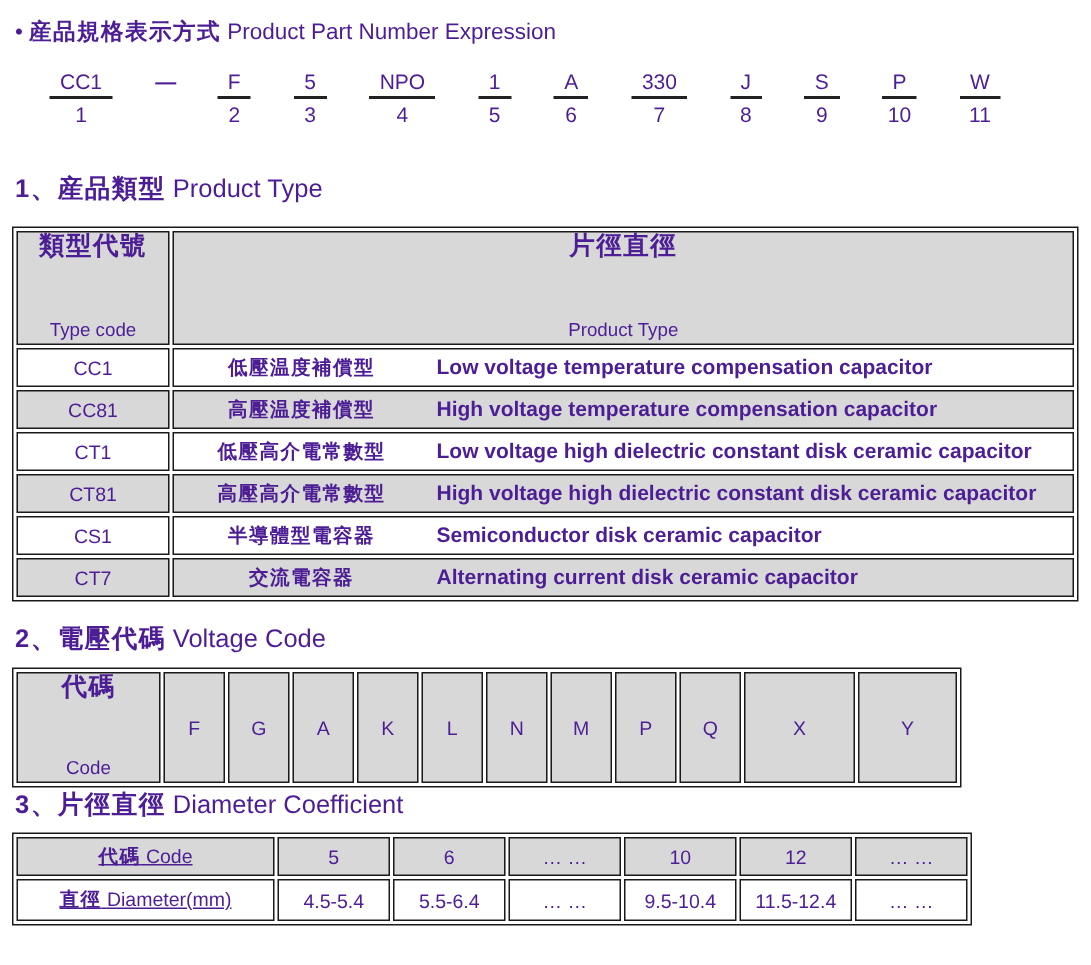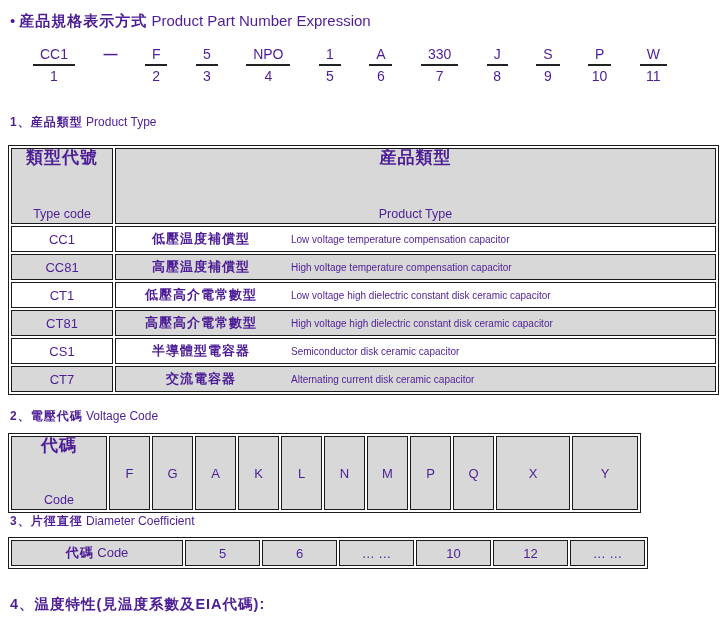--- a/index.html
+++ b/index.html
@@ -16,58 +16,58 @@
   .doc-title .en { font-weight:normal; }
 
   
   .pn-row { margin:15px 0 0 33px; width:634px; display:flex; justify-content:space-between; align-items:flex-start; }
   .pn-seg { text-align:center; }
   .pn-code { display:block; font-size:14px; line-height:17px; padding:0 7px 1px 7px; border-bottom:2px solid #222; }
   .pn-num { display:block; font-size:14px; line-height:15px; padding-top:3px; }
   .pn-dash { font-size:14px; line-height:17px; font-weight:bold; letter-spacing:-1px; }
 
   
-  .sec-heading { margin-left:10px; font-size:12px; white-space:nowrap; }
+  .sec-heading { margin-left:10px; font-size:17px; white-space:nowrap; }
   .sec-heading .zh { font-weight:bold; letter-spacing:1px; }
   .sec-heading .en { font-weight:normal; letter-spacing:0; }
   .h1 { margin-top:30px; }
   .h2 { margin-top:13px; }
   .h3 { }
   .h4 { margin-top:26px; }
 
   
   table { border-collapse:separate; border-spacing:2px; border:1px solid var(--bd); background:#fff; }
   th, td { border:1px solid var(--bd); font-weight:normal; font-size:13px; }
 
   
   .t1 { margin:14px 0 0 8px; width:711px; }
   .t1 th { background:var(--hdr-bg); height:36px; line-height:16px; }
   .t1 .c-code { width:98px; }
   .t1 td { height:22px; text-align:center; }
   .t1 tr.alt td { background:var(--alt-bg); }
   .t1 td.desc { text-align:left; }
   .t1 td.desc .zh { display:inline-block; width:168px; text-align:center; font-weight:bold; letter-spacing:1px; }
-  .t1 td.desc .en { margin-left:6px; font-size:10px; }
+  .t1 td.desc .en { margin-left:6px; font-size:14px;font-weight:bold; }
 
   
   .t2 { margin:8px 0 0 8px; }
   .t2 tr:first-child th { background:var(--hdr-bg); height:34px; }
   .t2 tr:last-child td { height:30px; background:#fff; }
   .t2 th, .t2 td { text-align:center; }
   .t2 .lblcell { width:92px; line-height:15px; }
   .t2 .sm { width:37px; }
   .t2 .cx { width:70px; }
   .t2 .cy { width:62px; }
 
   
   .t3 { margin:7px 0 0 8px; }
   .t3 tr:first-child th { background:var(--hdr-bg); height:22px; }
   .t3 tr:last-child td { height:24px; background:#fff; }
   .t3 th, .t3 td { text-align:center; }
-  .t3 .lblcell { width:168px; }
+  .t3 .lblcell { width:168px;text-decoration:underline; }
   .t3 .dc { width:71px; }
 
   .lbl2line .zh { display:block; font-weight:bold; letter-spacing:1px; font-size:17px; }
   .lbl2line .en { display:block; font-size:12.5px;margin-top:40px; }
   .lbl1line .zh { font-weight:bold; letter-spacing:1px; }
 
   
   .s4-zh { margin:26px 0 0 10px; font-size:14.5px; font-weight:bold; }
 </style>
 </head>
@@ -134,21 +134,21 @@
   </div>
 
   <table class="t1">
     <thead>
       <tr>
         <th class="c-code lbl2line">
           <span class="zh">類型代號</span>
           <span class="en">Type code</span>
         </th>
         <th class="lbl2line">
-          <span class="zh">産品類型</span>
+          <span class="zh">片徑直徑</span>
           <span class="en">Product Type</span>
         </th>
       </tr>
     </thead>
     <tbody>
         <tr>
           <td class="c-code">CC1</td>
           <td class="desc"><span class="zh">低壓温度補償型</span><span class="en">Low voltage  temperature  compensation capacitor</span></td>
         </tr>
         <tr class="alt">
@@ -210,20 +210,29 @@
     <tbody>
         <tr>
           <th class="lblcell lbl1line"><span class="zh">代碼</span> <span class="en">Code</span></th>
           <th class="dc">5</th>
           <th class="dc">6</th>
           <th class="dc">… …</th>
           <th class="dc">10</th>
           <th class="dc">12</th>
           <th class="dc">… …</th>
         </tr>
+        <tr>
+          <td class="lblcell lbl1line"><span class="zh">直徑</span> <span class="en">Diameter(mm)</span></td>
+          <td class="dc">4.5-5.4</td>
+          <td class="dc">5.5-6.4</td>
+          <td class="dc">… …</td>
+          <td class="dc">9.5-10.4</td>
+          <td class="dc">11.5-12.4</td>
+          <td class="dc">… …</td>
+        </tr>
       </tbody>
   </table>
 
   <div class="s4-zh sec-heading h4">
     <span class="zh">4、温度特性(見温度系數及EIA代碼):</span>
   </div>
 
 </div>
 
 </body></html>

